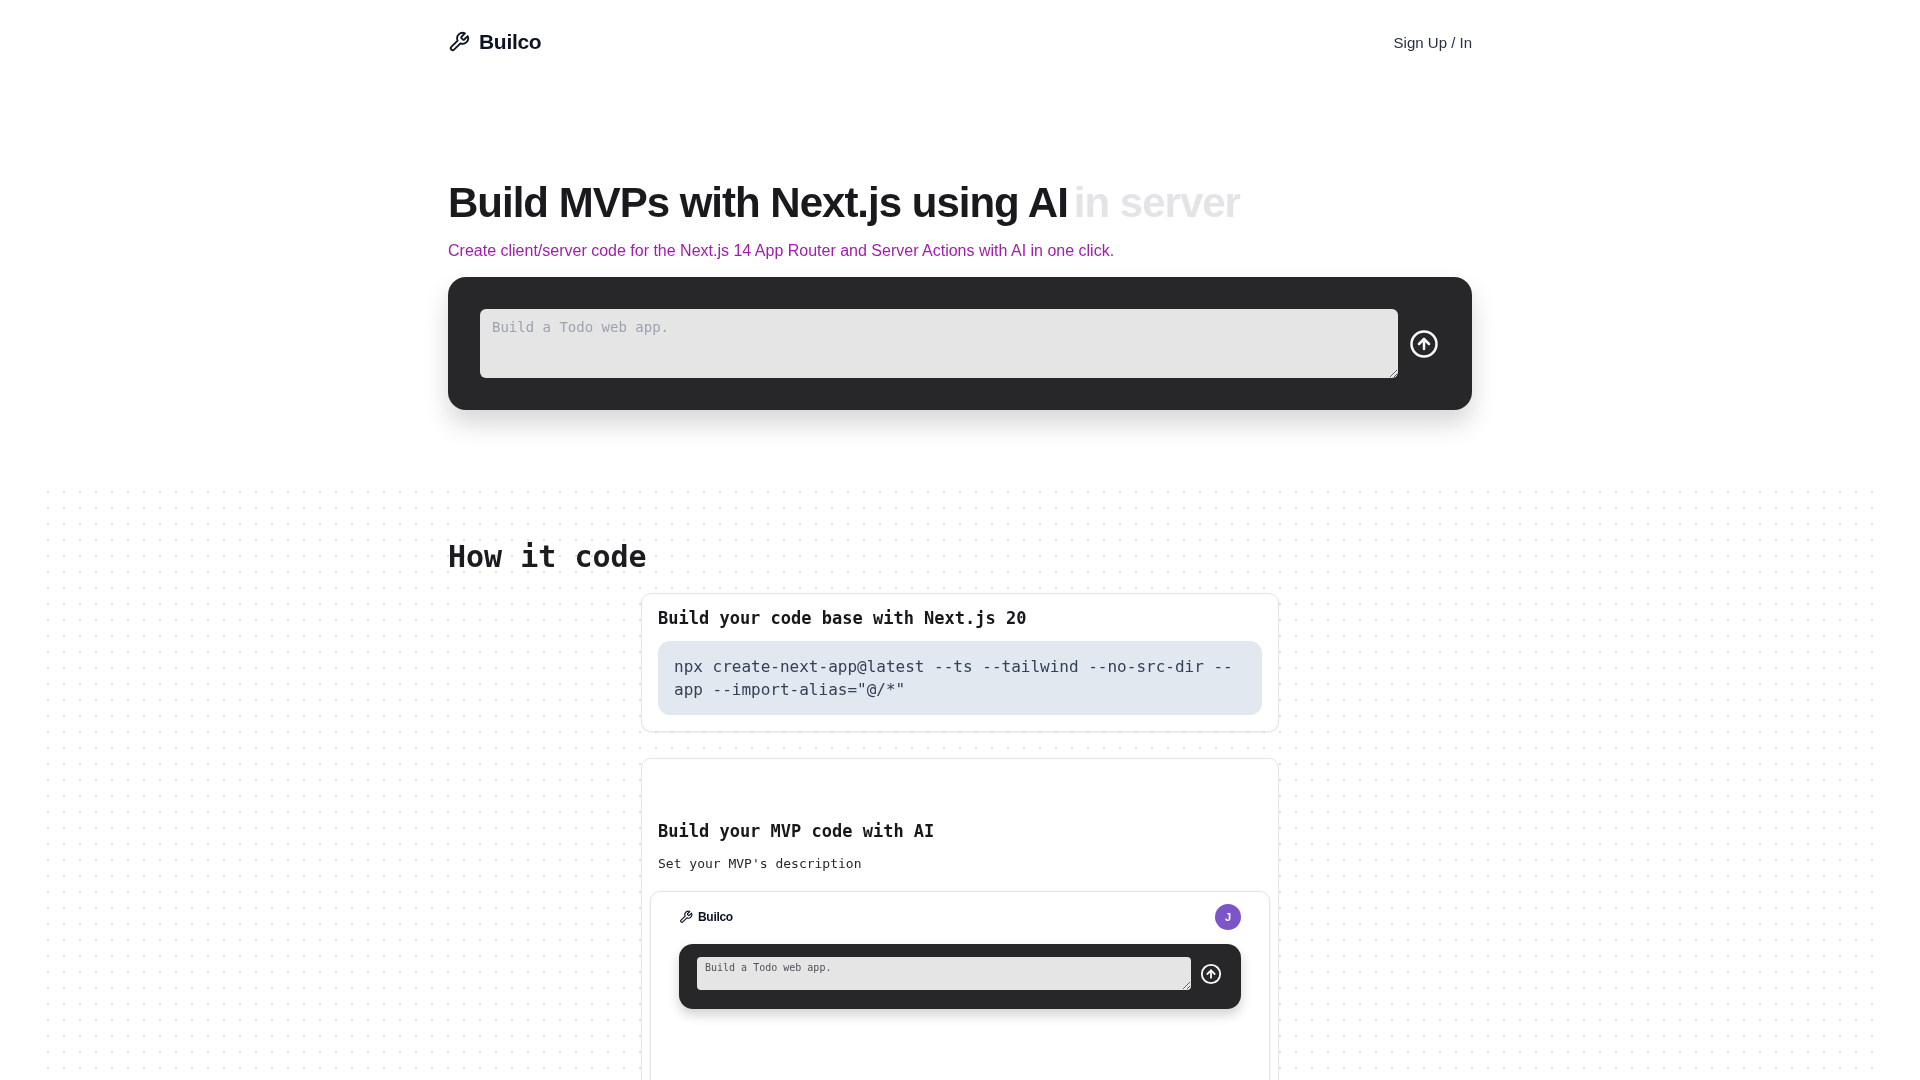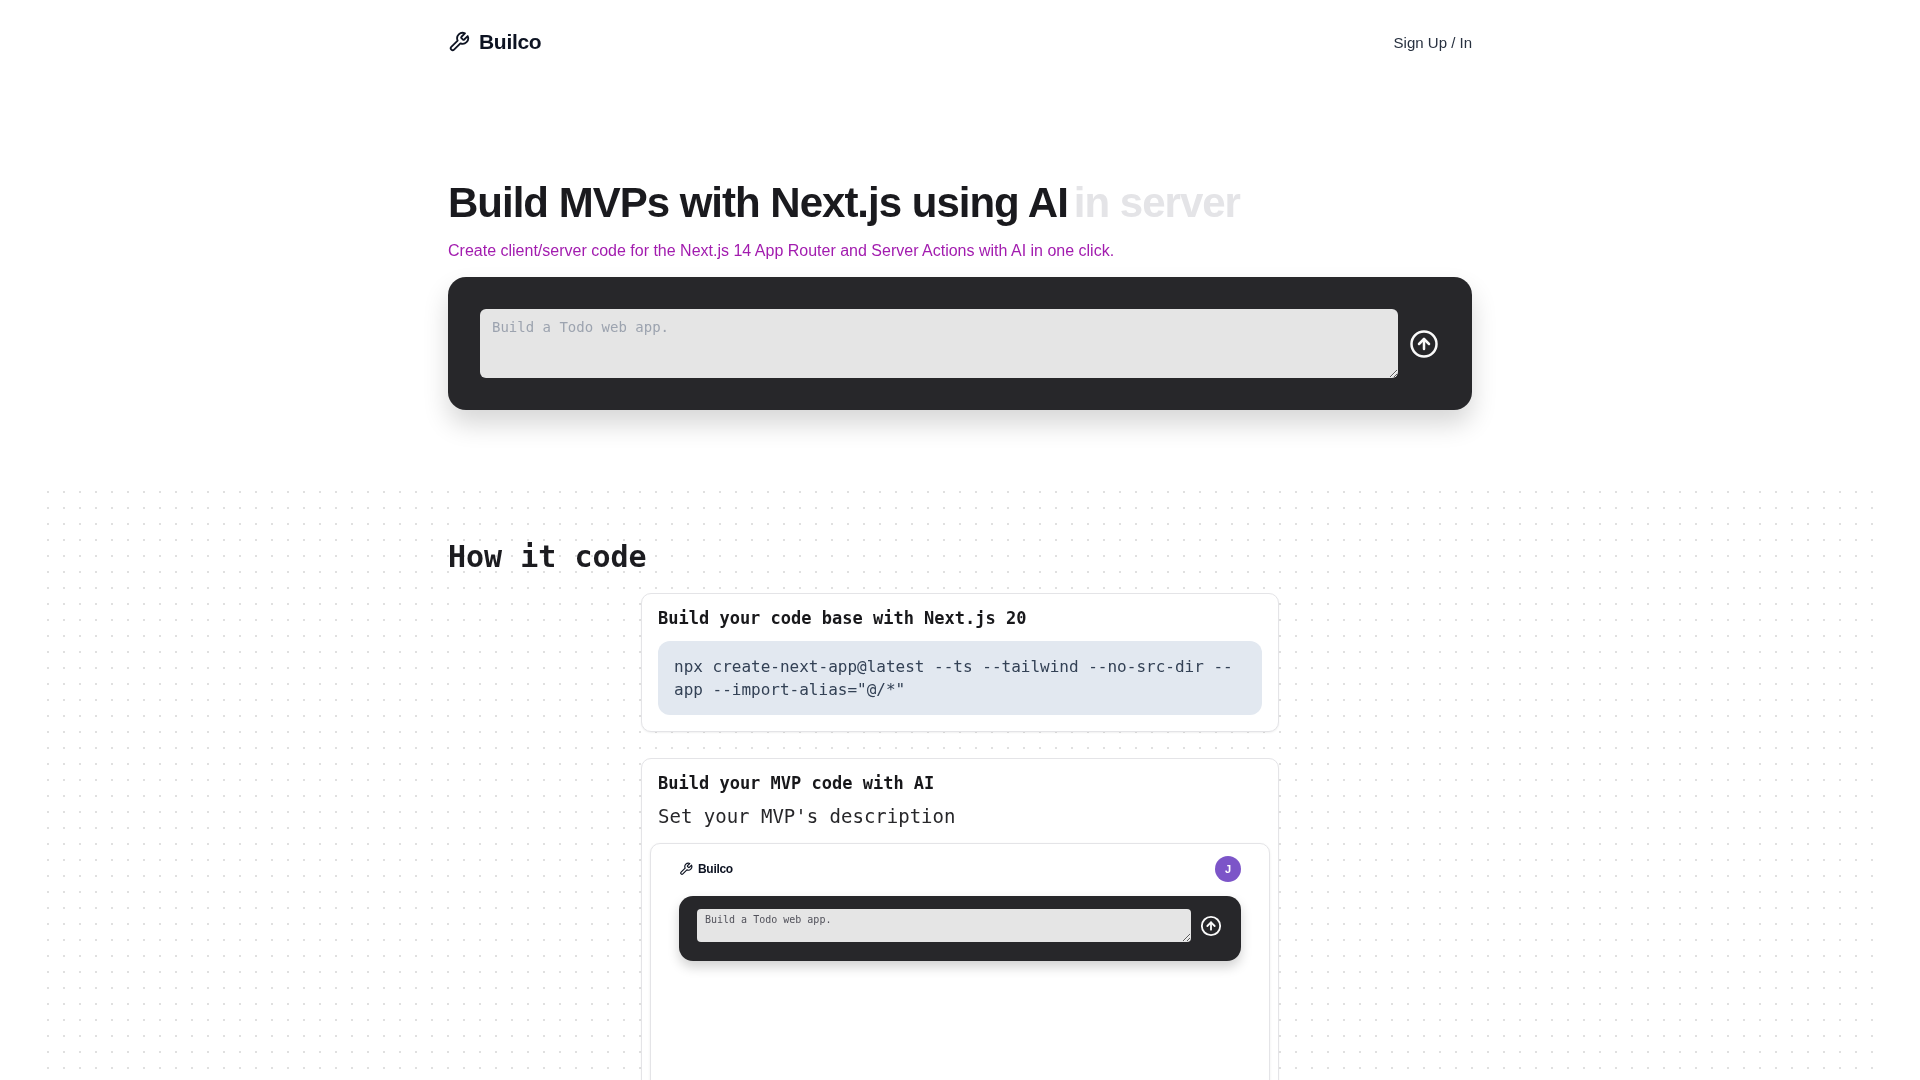--- a/index.html
+++ b/index.html
@@ -50,27 +50,27 @@
   .how h2 { margin:0; font-family:"DejaVu Sans Mono", monospace; font-size:30px; line-height:36px; font-weight:bold; color:#1c1c20; }
 
   .cards { width:638px; margin:18px auto 0 auto; }
   .card {
     background:#ffffff; border:1px solid #e4e4e7; border-radius:10px;
     box-shadow:0 1px 2px rgba(0,0,0,.06);
   }
   .card-codebase { padding:14px 16px 16px 16px; }
   .card-mvp { margin-top:26px; padding:14px 8px 8px 8px; height:420px; }
   .card h3 { margin:0; font-family:"DejaVu Sans Mono", monospace; font-size:17px; line-height:20px; font-weight:bold; color:#18181b; }
-  .card-mvp h3, .step-desc { margin-left:8px; margin-right:8px; }
+  .card-mvp h3, .step-desc { margin-left:8px; margin-right:8px;margin-top:48px; }
   .code-block {
     margin:13px 0 0 0; padding:14px 16px; background:#e2e8f0; border-radius:12px;
     font-family:"DejaVu Sans Mono", monospace; font-size:16px; line-height:23px;
     color:#334155; white-space:pre-wrap; word-break:break-word;
   }
-  .step-desc { margin-top:12px; margin-bottom:0; font-family:"DejaVu Sans Mono", monospace; font-size:19px; line-height:22px; color:#27272a; }
+  .step-desc { margin-top:12px; margin-bottom:0; font-family:"DejaVu Sans Mono", monospace; font-size:13px; line-height:22px; color:#27272a; }
 
   
   .app-shot {
     margin-top:16px; border:1px solid #e4e4e7; border-radius:10px; background:#fff;
     box-shadow:0 1px 3px rgba(0,0,0,.07);
     padding:12px 28px; height:300px; overflow:hidden;
   }
   .shot-header { display:flex; align-items:center; justify-content:space-between; }
   .brand.mini { font-size:12px; gap:5px; }
   .brand.mini svg { width:14px; height:14px; }

